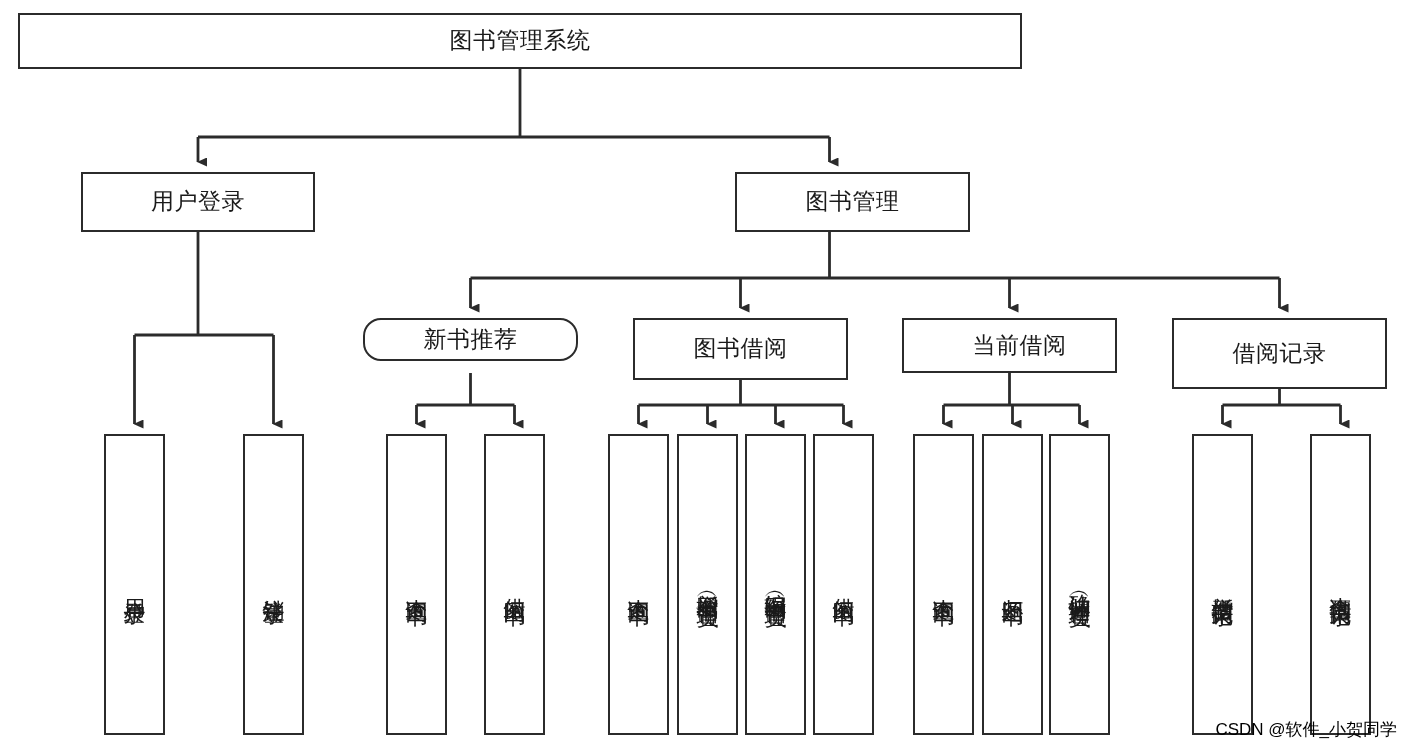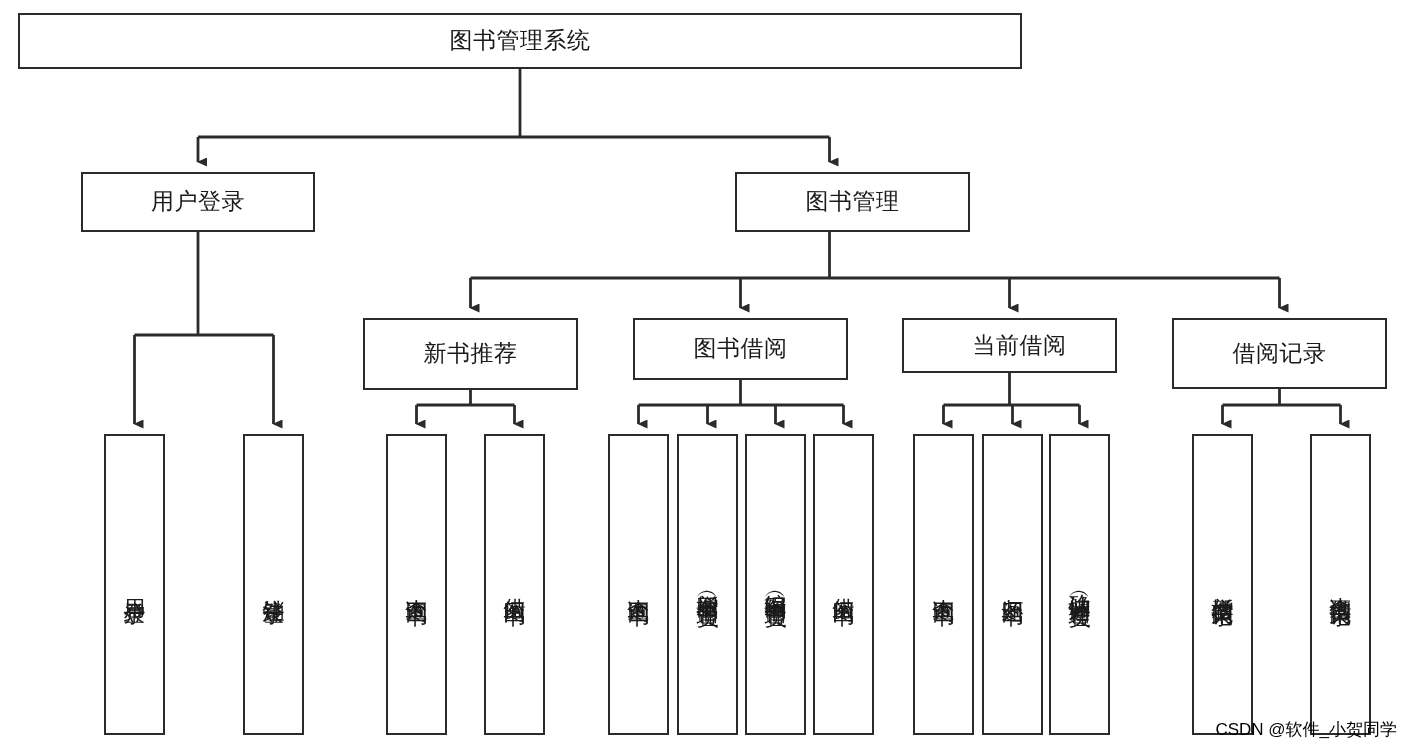--- a/index.html
+++ b/index.html
@@ -114,21 +114,21 @@
     <span class="node-label-h">图书管理系统</span>
   </div>
 
   <div class="node-box" style="left: 81px; top: 172px; width: 234px; height: 60px;">
     <span class="node-label-h">用户登录</span>
   </div>
   <div class="node-box" style="left: 712px; top: 172px; width: 235px; height: 60px; margin-left: 23px;">
     <span class="node-label-h">图书管理</span>
   </div>
 
-  <div class="node-box" style="left: 363px; top: 318px; width: 215px; height: 72px;">
+  <div class="node-box" style="left: 363px; top: 318px; width: 215px; height: 43px; border-radius: 18px;">
     <span class="node-label-h">新书推荐</span>
   </div>
   <div class="node-box" style="left: 633px; top: 318px; width: 215px; height: 62px;">
     <span class="node-label-h">图书借阅</span>
   </div>
   <div class="node-box" style="left: 902px; top: 318px; width: 215px; height: 55px; padding-left: 20px;">
     <span class="node-label-h">当前借阅</span>
   </div>
   <div class="node-box" style="left: 1172px; top: 318px; width: 215px; height: 71px;">
     <span class="node-label-h">借阅记录</span>

